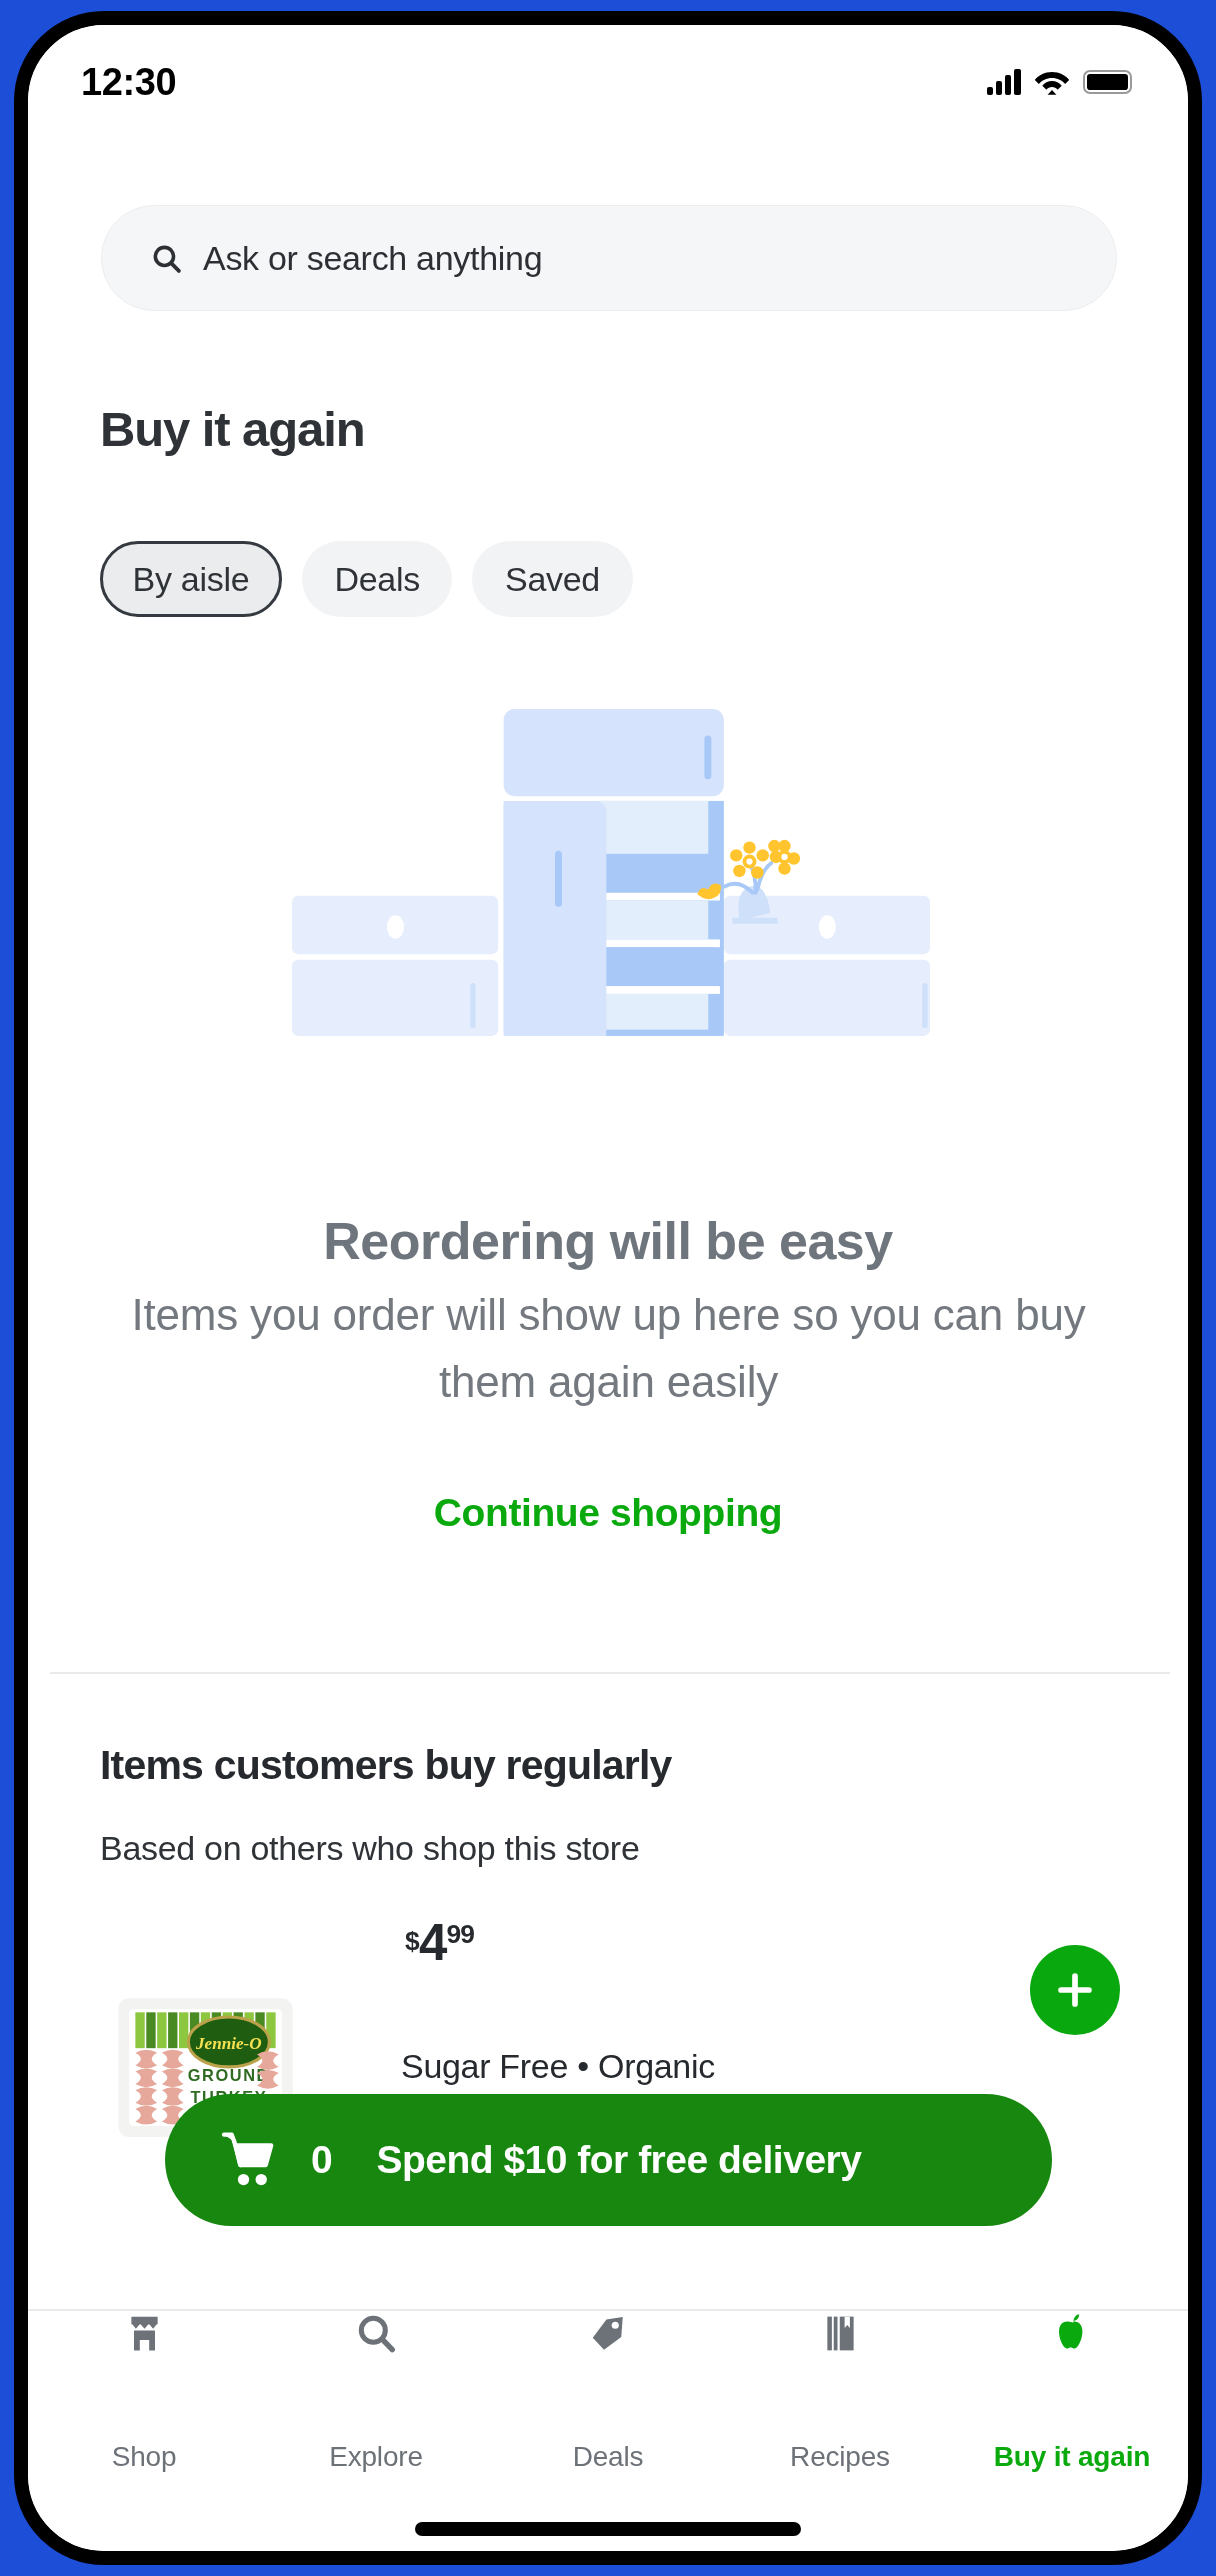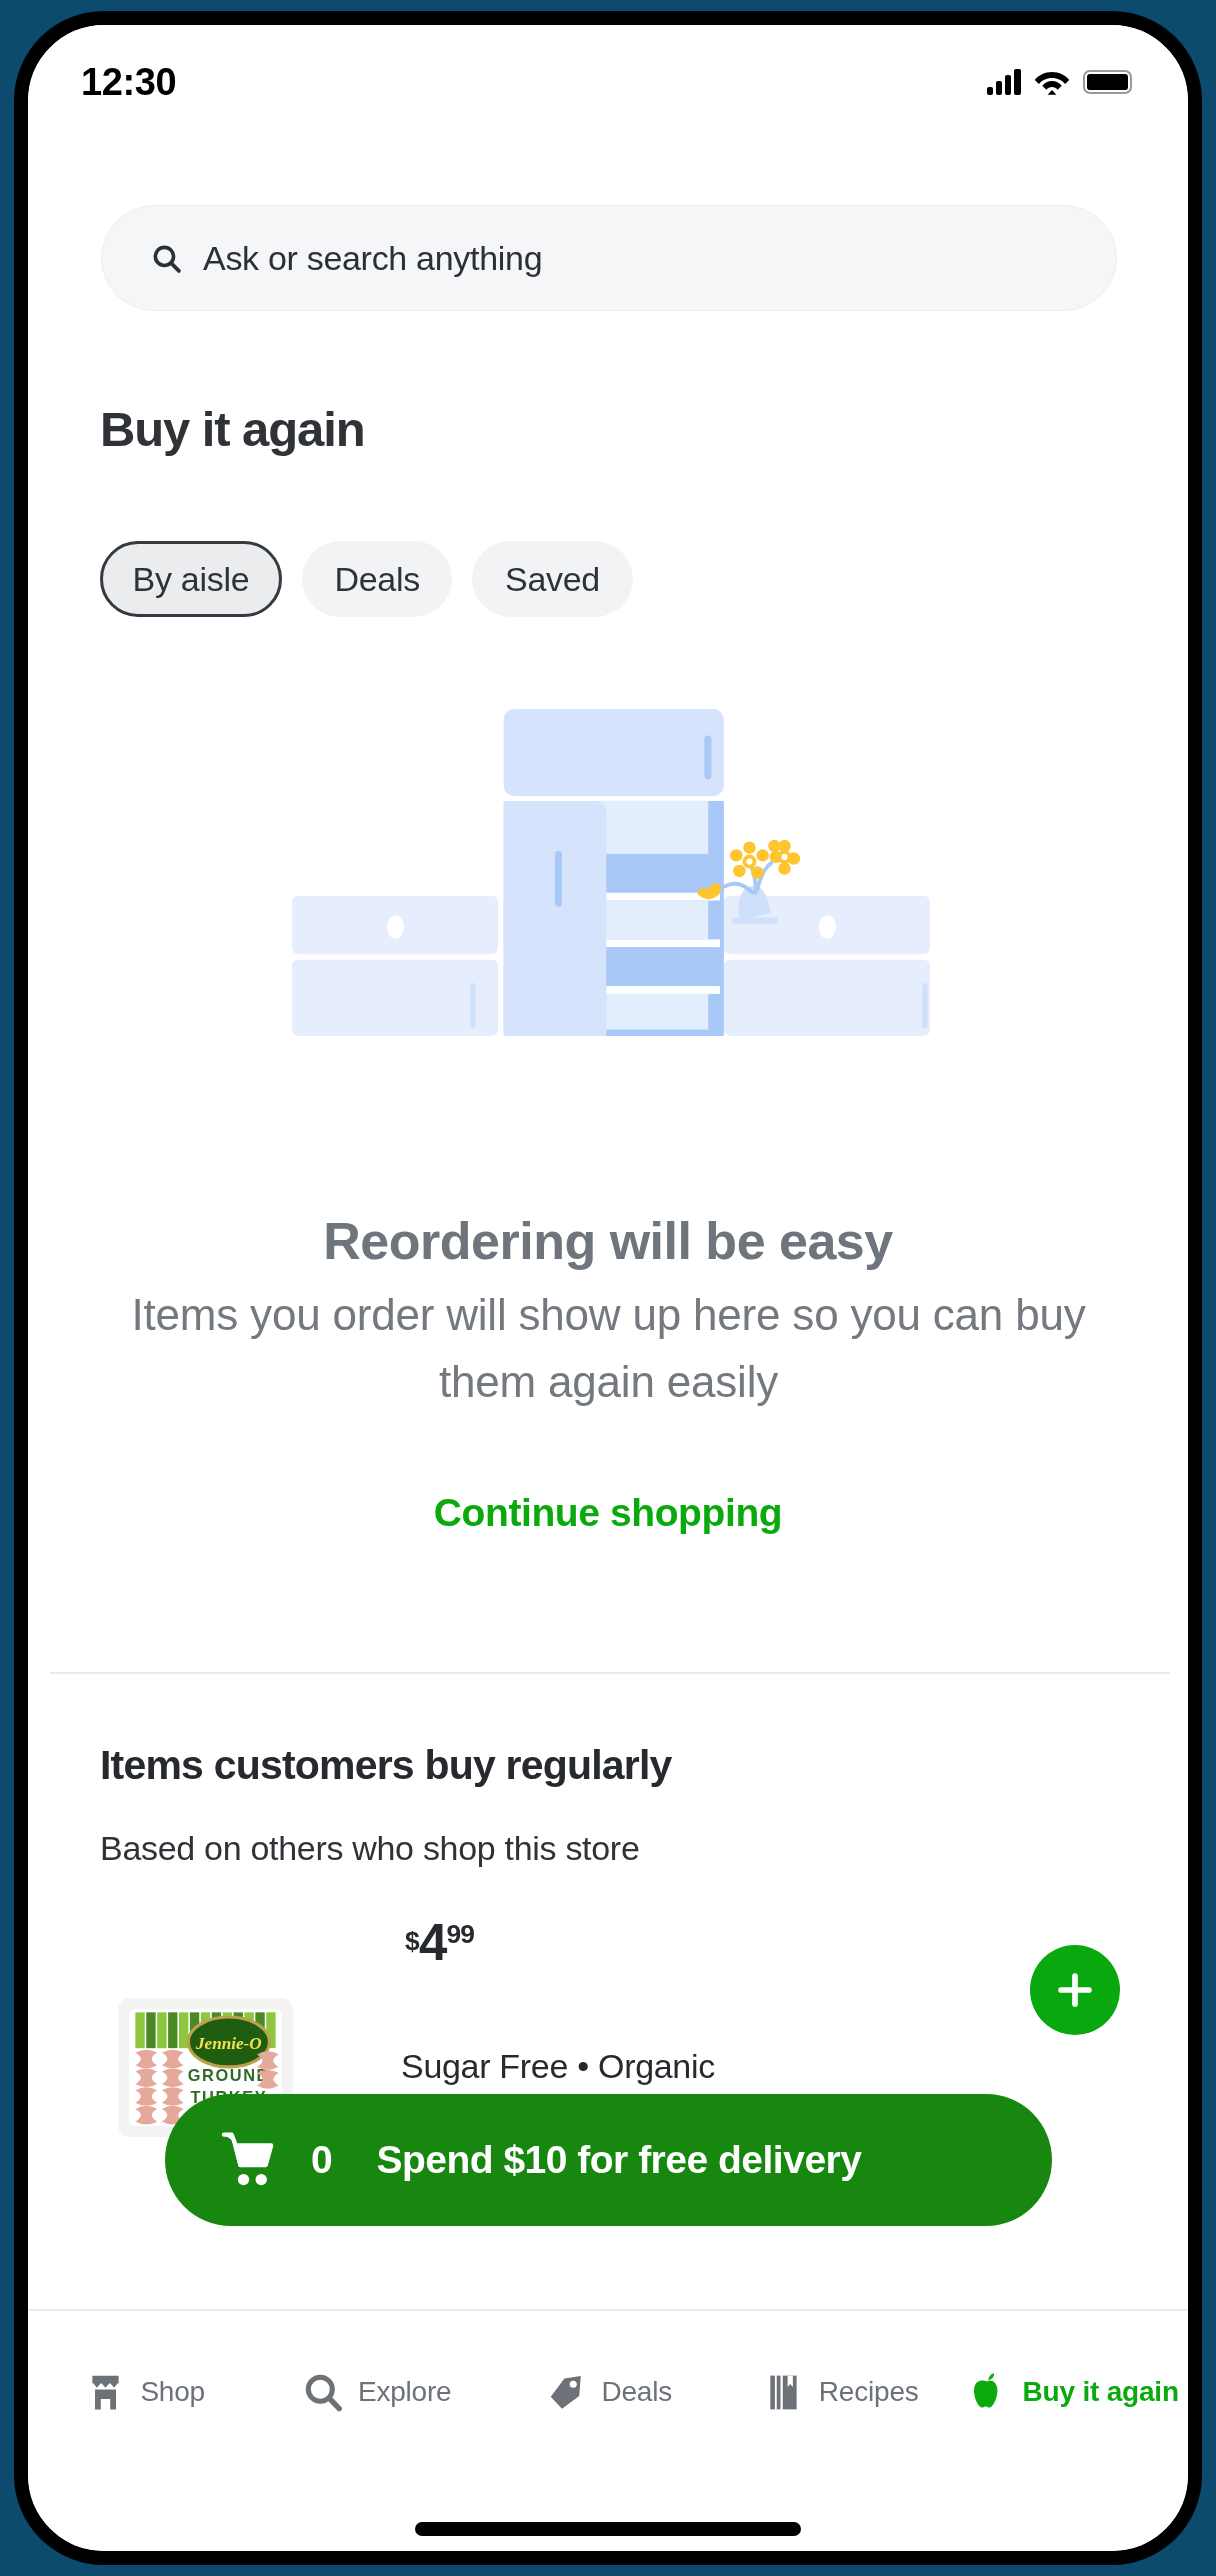--- a/index.html
+++ b/index.html
@@ -11,21 +11,21 @@
     font-family: "Liberation Sans", sans-serif;
     overflow: hidden;
   }
 
   
   #phone-frame {
     position: absolute;
     left: 0; top: 0;
     width: 1216px;
     height: 2576px;
-    background: #0c4a6e;
+    background: #1d4ed8;
   }
 
   .bezel {
     position: absolute;
     left: 14px;
     top: 11px;
     width: 1188px;
     height: 2554px;
     border: 14px solid #000000;
     border-radius: 90px;
@@ -281,23 +281,23 @@
   .bottom-nav {
     position: absolute;
     left: 0; top: 2286px;
     width: 1160px; height: 162px;
     display: flex;
     background: #ffffff;
   }
   .nav-item {
     flex: 1;
     display: flex;
-    flex-direction: row;
+    flex-direction: column;
     align-items: center;
-    justify-content: center;
+    justify-content: space-between;
     gap: 12.4px;
     cursor: pointer;
   }
   .nav-label {
     font-size: 28px;
     color: #6c7278;
     letter-spacing: -0.2px;
   }
   .nav-item.active .nav-label { color: #0aaa0f; font-weight: 700; }
 

